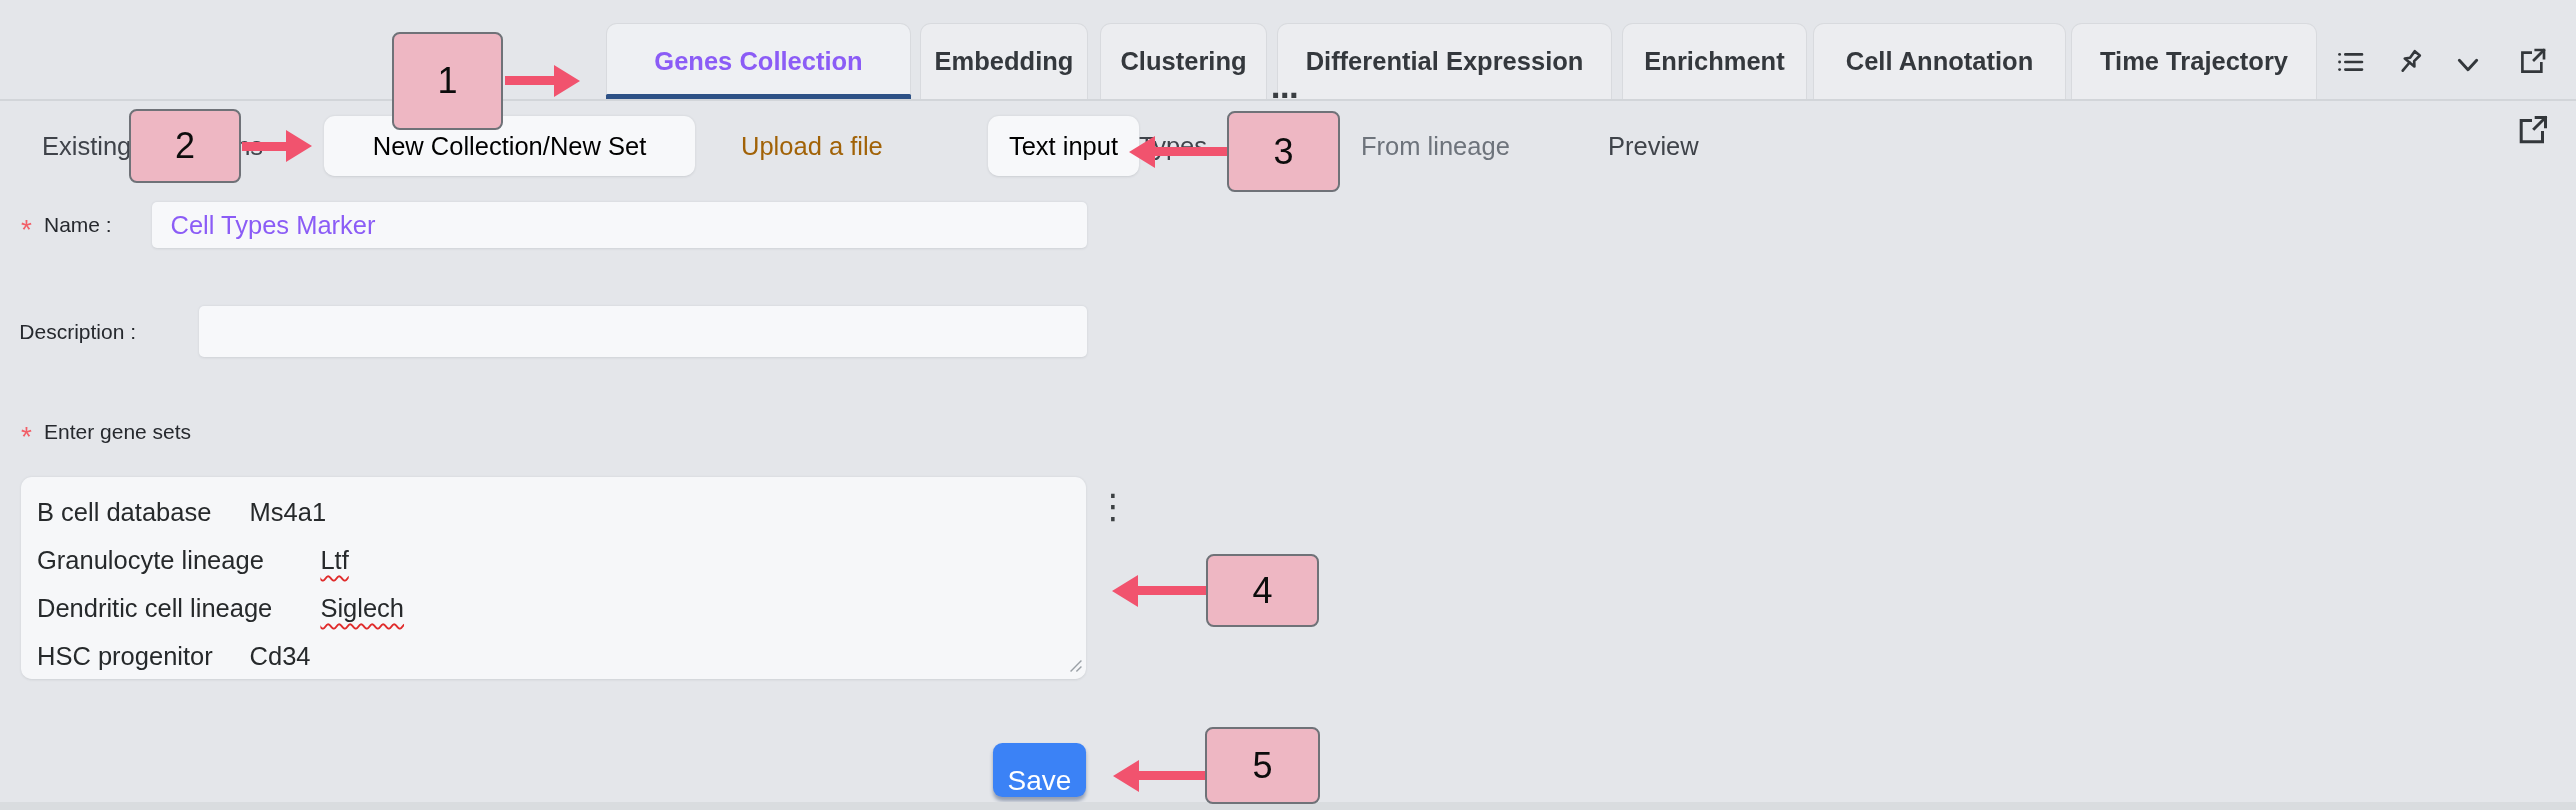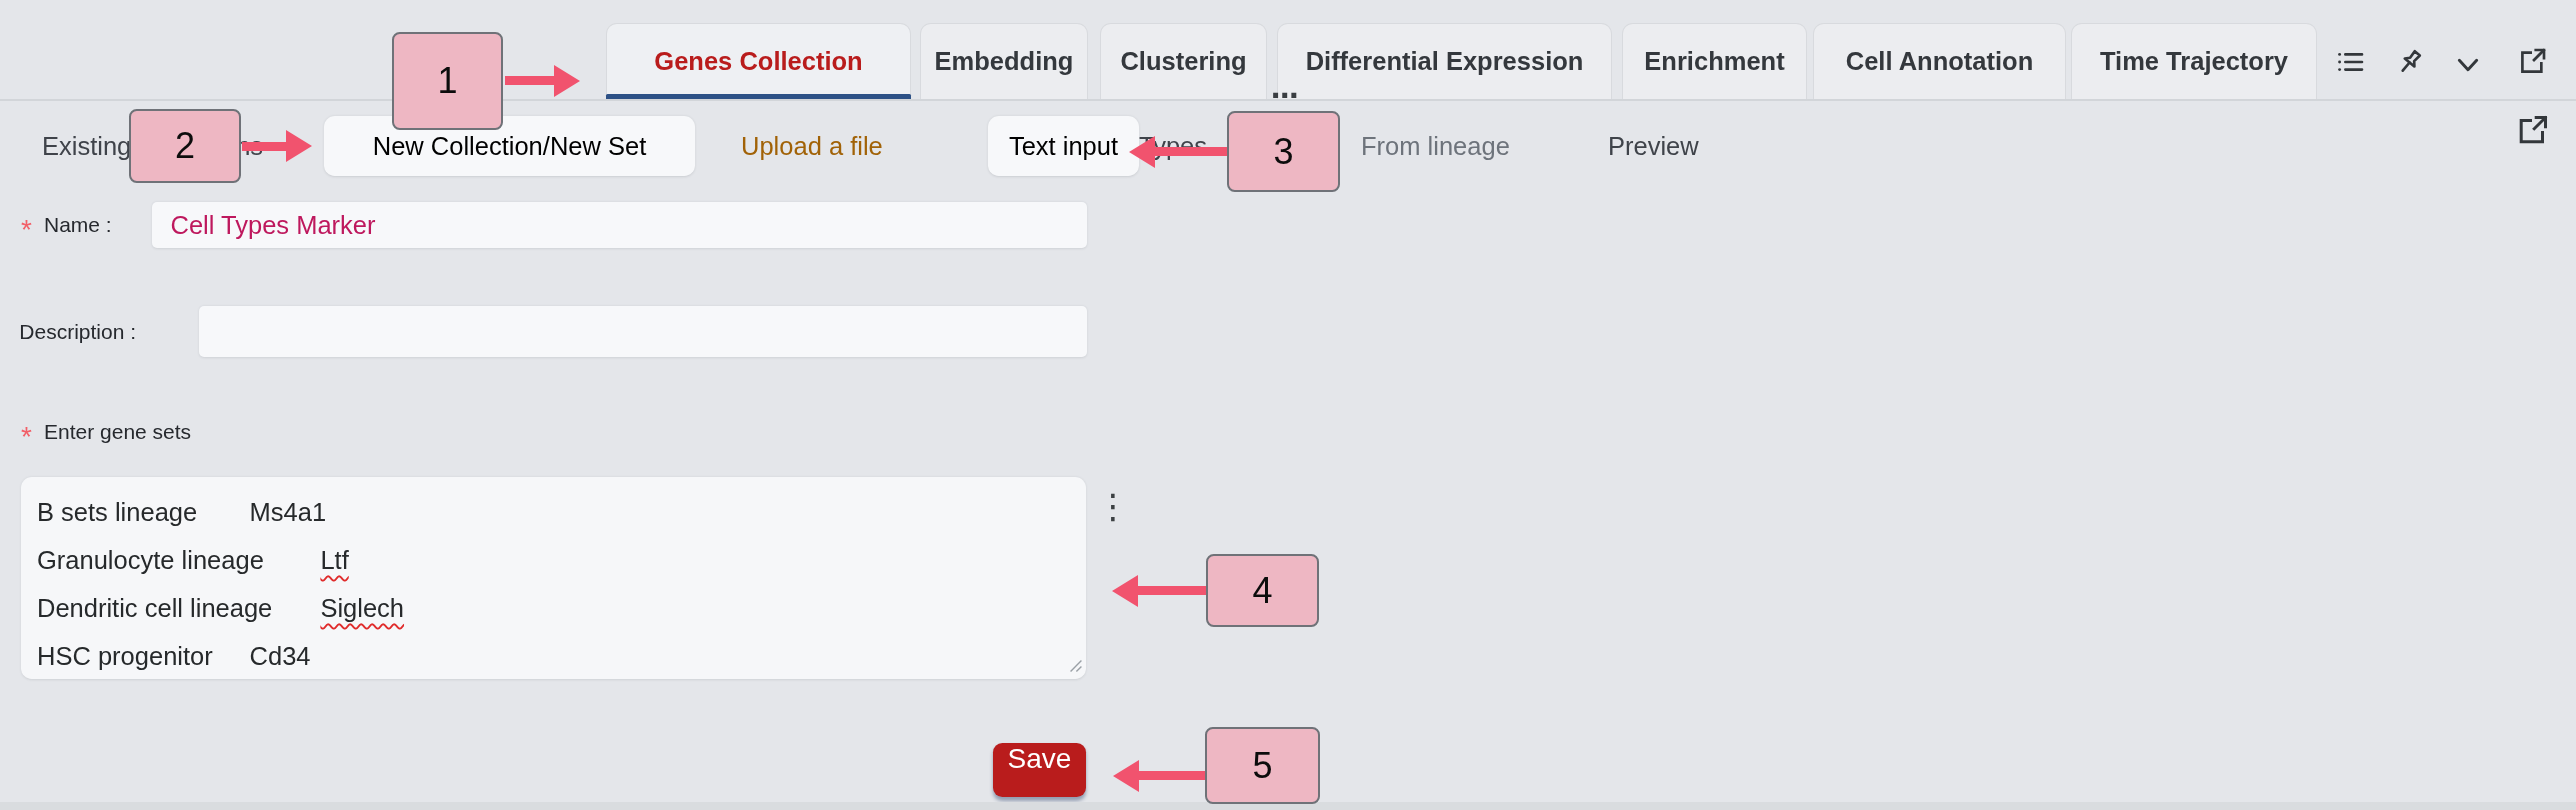--- a/index.html
+++ b/index.html
@@ -13,60 +13,60 @@
   .abs{position:absolute;}
   
   #tab-strip-line{left:0;top:99px;width:2576px;height:1.5px;background:#d2d5d9;}
   .tab{
     top:23px;height:76px;background:#ecedf0;border:0.8px solid #d8dade;border-bottom:none;
     border-radius:10.8px 10.8px 0 0;display:flex;align-items:center;justify-content:center;
     box-sizing:border-box;cursor:pointer;
   }
   .tab .tab-label{font-size:25.5px;font-weight:700;color:#34383d;white-space:nowrap;}
   .tab.active{background:#eef0f3;}
-  .tab.active .tab-label{color:#b91c1c;}
+  .tab.active .tab-label{color:#8b5cf6;}
   .tab .tab-underline{position:absolute;left:-0.8px;right:-0.8px;bottom:-1.5px;height:7px;background:#2d5186;border-radius:1.5px;}
   #tab-overflow-dots{left:1271px;top:82px;font-size:28px;line-height:28px;font-weight:700;color:#3a3e42;letter-spacing:0.8px;}
   .toolbar-icon{top:46px;width:32px;height:32px;}
   .toolbar-icon svg{width:32px;height:32px;display:block;}
   
   .subtab-plain{top:130px;font-size:25.5px;line-height:32px;color:#3f434a;white-space:nowrap;}
   .subtab-muted{color:#a16207;}
   .subtab-muted2{color:#6d737b;}
   .subtab-chip{
     top:116px;height:60px;background:#f7f8fa;border-radius:10.8px;
     display:flex;align-items:center;justify-content:center;
     box-shadow:0 0.8px 2.3px rgba(60,64,70,.14);cursor:pointer;
   }
   .subtab-chip span{font-size:25.5px;color:#000000;white-space:nowrap;}
   
   .req{color:#f25f68;font-size:28px;line-height:31px;}
   .form-label{font-size:21px;line-height:32px;color:#26292e;white-space:nowrap;}
   .text-input{
     box-sizing:border-box;background:#f7f8fa;border:none;outline:none;border-radius:5px;
-    font-family:"Liberation Sans","DejaVu Sans",sans-serif;font-size:25.5px;color:#be185d;
+    font-family:"Liberation Sans","DejaVu Sans",sans-serif;font-size:25.5px;color:#8b5cf6;
     padding:0 18.5px;box-shadow:0 0.8px 2.3px rgba(60,64,70,.12);
   }
   #name-input{left:152px;top:202px;width:935px;height:46px;}
   #description-input{left:199px;top:306px;width:888px;height:51px;}
   #gene-sets-box{
     left:21px;top:477px;width:1065px;height:202px;background:#f6f7f9;border-radius:10.8px;
     box-shadow:0 0.8px 2.3px rgba(60,64,70,.12);box-sizing:border-box;
     padding:10.8px 15.4px 0 16px;cursor:text;
   }
   #gene-lines{white-space:pre;tab-size:10;font-size:25.5px;line-height:48px;color:#26292b;}
   #gene-lines .sq{
     text-decoration:underline;text-decoration-style:wavy;text-decoration-color:#e02b2b;
     text-decoration-thickness:2.3px;text-underline-offset:6.2px;
   }
   #gene-sets-menu{left:1096px;top:488px;font-size:34px;line-height:36px;color:#3c4043;cursor:pointer;}
   #resize-handle{left:1069px;top:659px;width:14px;height:14px;cursor:nwse-resize;}
   #save-button{
-    left:993px;top:743px;width:93px;height:54px;background:#b91c1c;border-radius:9.3px;
-    display:flex;align-items:flex-start;justify-content:center;cursor:pointer;
+    left:993px;top:743px;width:93px;height:54px;background:#3b82f6;border-radius:9.3px;
+    display:flex;align-items:flex-end;justify-content:center;cursor:pointer;
     box-shadow:0 3.1px 3.9px rgba(52,72,110,.45);
   }
   #save-button span{color:#ffffff;font-size:28px;}
   #bottom-strip{left:0;top:802px;width:2576px;height:8.5px;background:#d9dcdf;}
   
   .ann-box{
     background:#eeb7c3;border:2.3px solid #6f7278;border-radius:7.7px;box-sizing:border-box;
     display:flex;align-items:center;justify-content:center;z-index:30;
   }
   .ann-box span{font-size:36px;color:#0c0c0c;}
@@ -157,21 +157,21 @@
 <span class="abs form-label" style="left:44px;top:209px">Name :</span>
 <input id="name-input" class="abs text-input" readonly="" value="Cell Types Marker" style="">
 
 <span class="abs form-label" style="left:19.3px;top:316px">Description :</span>
 <input id="description-input" class="abs text-input" readonly="" value="" style="">
 
 <span class="abs req" style="left:21px;top:421px">*</span>
 <span class="abs form-label" style="left:44px;top:416px">Enter gene sets</span>
 
 <div id="gene-sets-box" class="abs" role="textbox">
-  <div id="gene-lines"><span>B sets lineage</span>	<span>Ms4a1</span>
+  <div id="gene-lines"><span>B cell database</span>	<span>Ms4a1</span>
 <span>Granulocyte lineage</span>	<span class="sq">Ltf</span>
 <span>Dendritic cell lineage</span>	<span class="sq">Siglech</span>
 <span>HSC progenitor</span>	<span>Cd34</span>
 </div>
 </div>
 <div id="resize-handle" class="abs">
   <svg width="14" height="14" viewBox="0 0 18 18">
       <path d="M16 2 L2 16 M16 9.5 L9.5 16" stroke="#9aa0a6" stroke-width="1.8"></path>
     </svg>
 </div>

